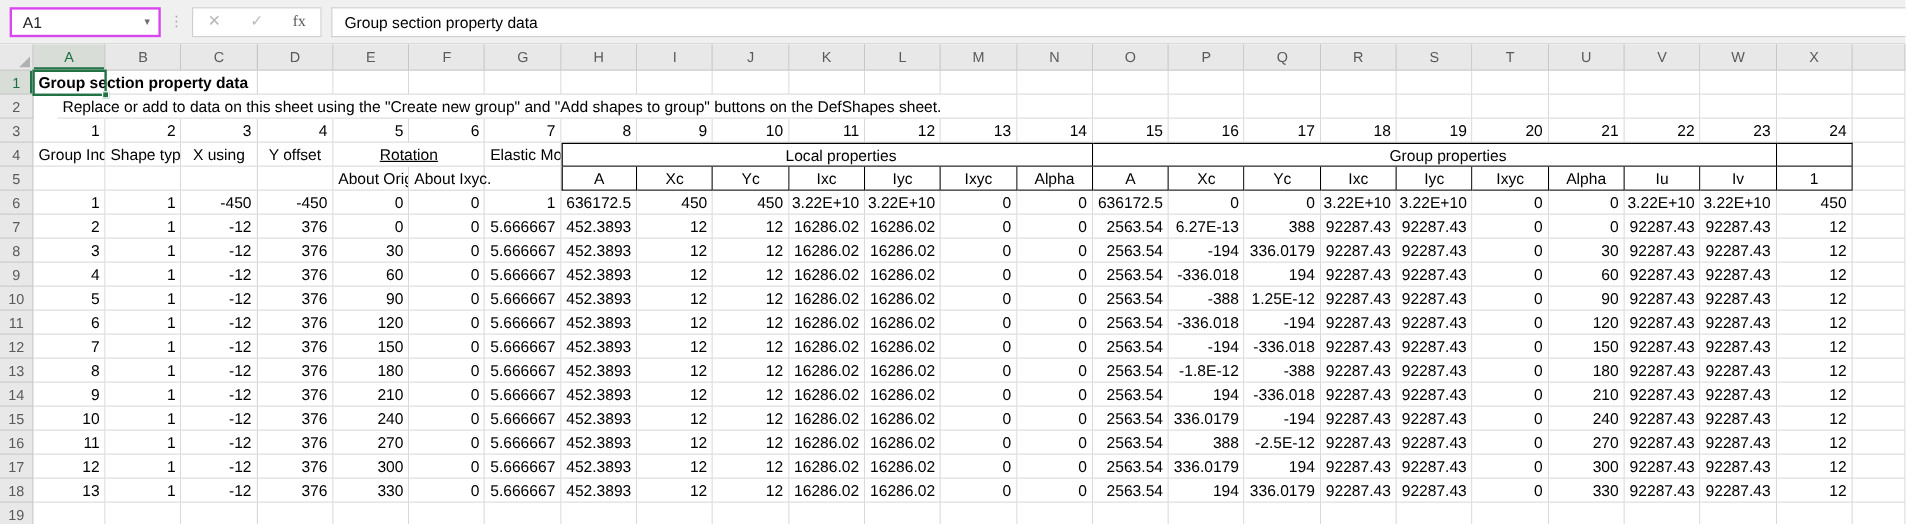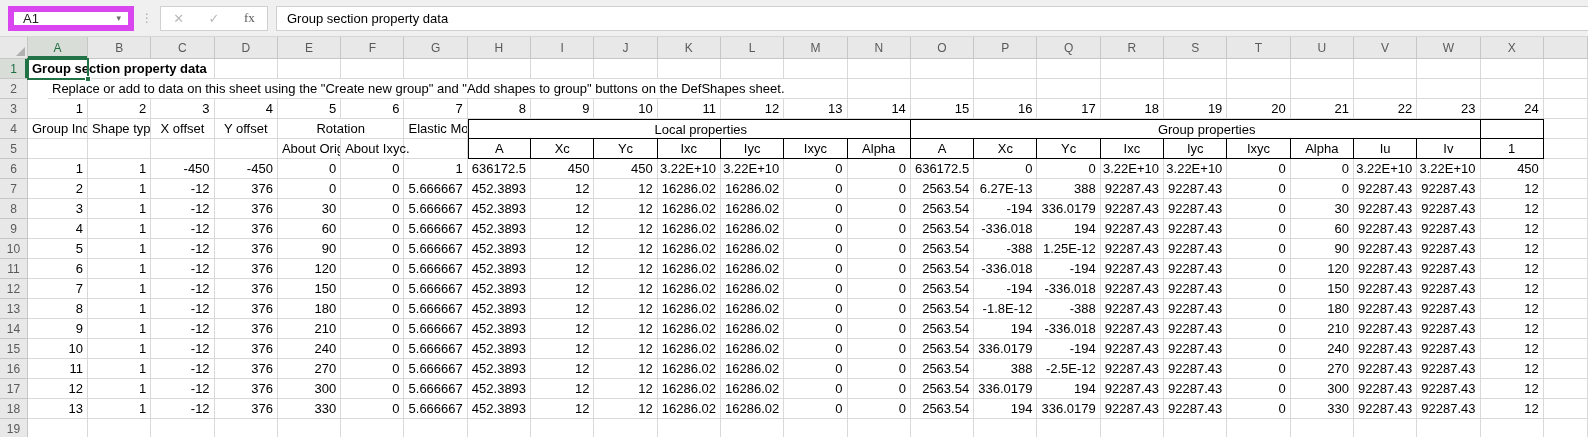--- a/index.html
+++ b/index.html
@@ -2,21 +2,21 @@
 <html><head>
 <meta charset="utf-8">
 <style>
   * { box-sizing: border-box; margin: 0; padding: 0; }
   html,body { width:1588px; height:437px; overflow:hidden; background:#fff;
     font-family:"Liberation Sans","DejaVu Sans",sans-serif; }
 
   
   .formula-bar { height:37px; background:#f0f0f0; border-bottom:1px solid #d5d5d5;
     display:flex; align-items:center; padding:0 0 0 8px; }
-  .name-box { width:126px; height:25px; background:#fff; border:6px solid #d946ef;
+  .name-box { width:126px; height:25px; background:#fff; border:2px solid #d946ef;
     display:flex; align-items:center; justify-content:space-between; padding:0 7px 0 9px;
     font-size:13px; color:#222; }
   .nb-arrow { font-size:9px; color:#6b6b6b; }
   .fb-divider { width:26px; text-align:center; color:#a8a8a8; font-size:12px; letter-spacing:0; }
   .fb-buttons { width:108px; height:25px; background:#fff; border:1px solid #d0d0d0;
     display:flex; align-items:center; justify-content:space-around; }
   .fb-x, .fb-check { color:#b9b9b9; font-size:13px; }
   .fb-fx { color:#595959; font-size:13px; font-family:"Liberation Serif","DejaVu Serif",serif; }
   .formula-input { flex:1; height:25px; background:#fff; border:1px solid #d0d0d0; border-right:none;
     margin-left:8px; display:flex; align-items:center; padding-left:10px; font-size:13px; color:#000; }
@@ -164,23 +164,23 @@
       <div class="cell num">19</div>
       <div class="cell num">20</div>
       <div class="cell num">21</div>
       <div class="cell num">22</div>
       <div class="cell num">23</div>
       <div class="cell num">24</div>
       <div class="cell"></div>
       <div class="rh">4</div>
       <div class="cell left">Group Inde</div>
       <div class="cell left">Shape type</div>
-      <div class="cell ctr">X offset</div>
+      <div class="cell ctr">X using</div>
       <div class="cell ctr">Y offset</div>
-      <div class="cell ctr" style="grid-column: span 2;">Rotation</div>
+      <div class="cell ctr" style="grid-column: span 2; text-decoration: underline;">Rotation</div>
       <div class="cell left">Elastic Mo</div>
       <div class="cell ctr blkbox" style="grid-column: span 7;">Local properties</div>
       <div class="cell ctr blkbox noL" style="grid-column: span 9;">Group  properties</div>
       <div class="cell blkbox noL"></div>
       <div class="cell"></div>
       <div class="rh">5</div>
       <div class="cell"></div>
       <div class="cell"></div>
       <div class="cell"></div>
       <div class="cell"></div>

